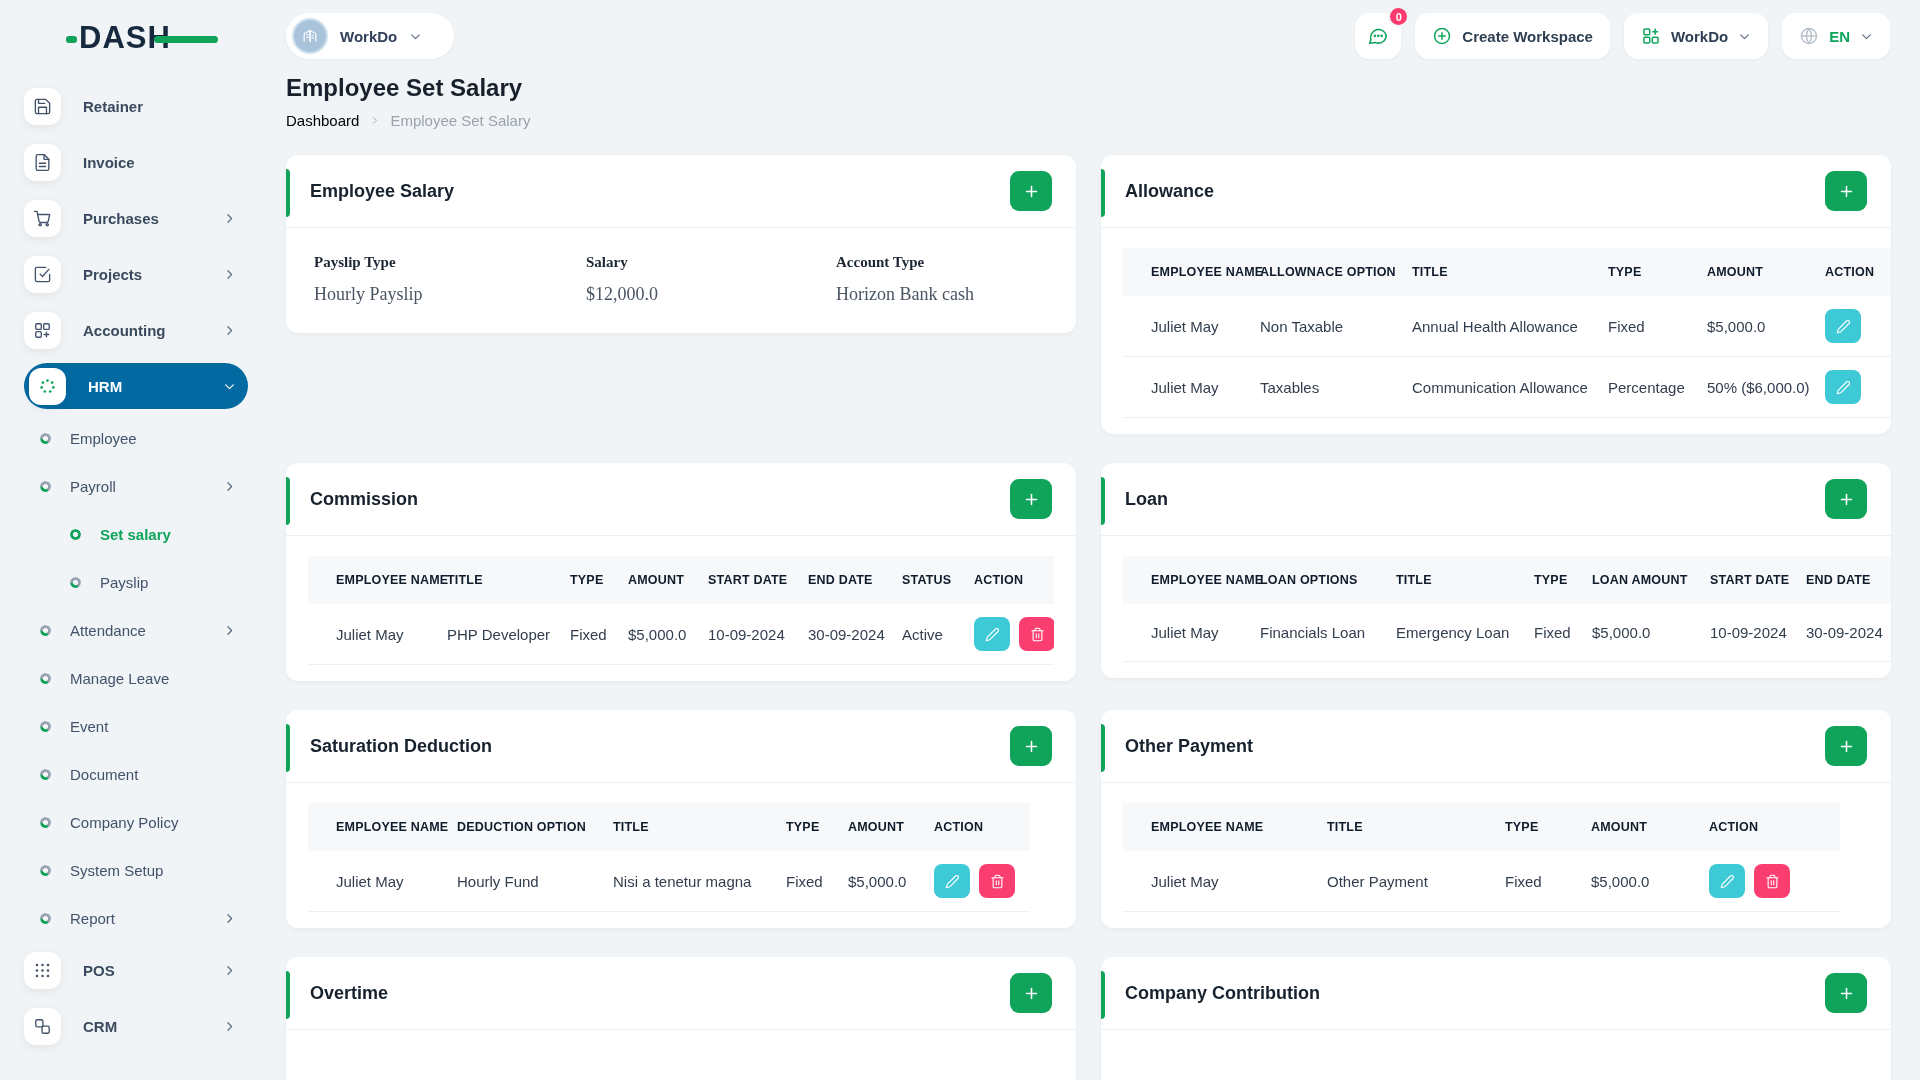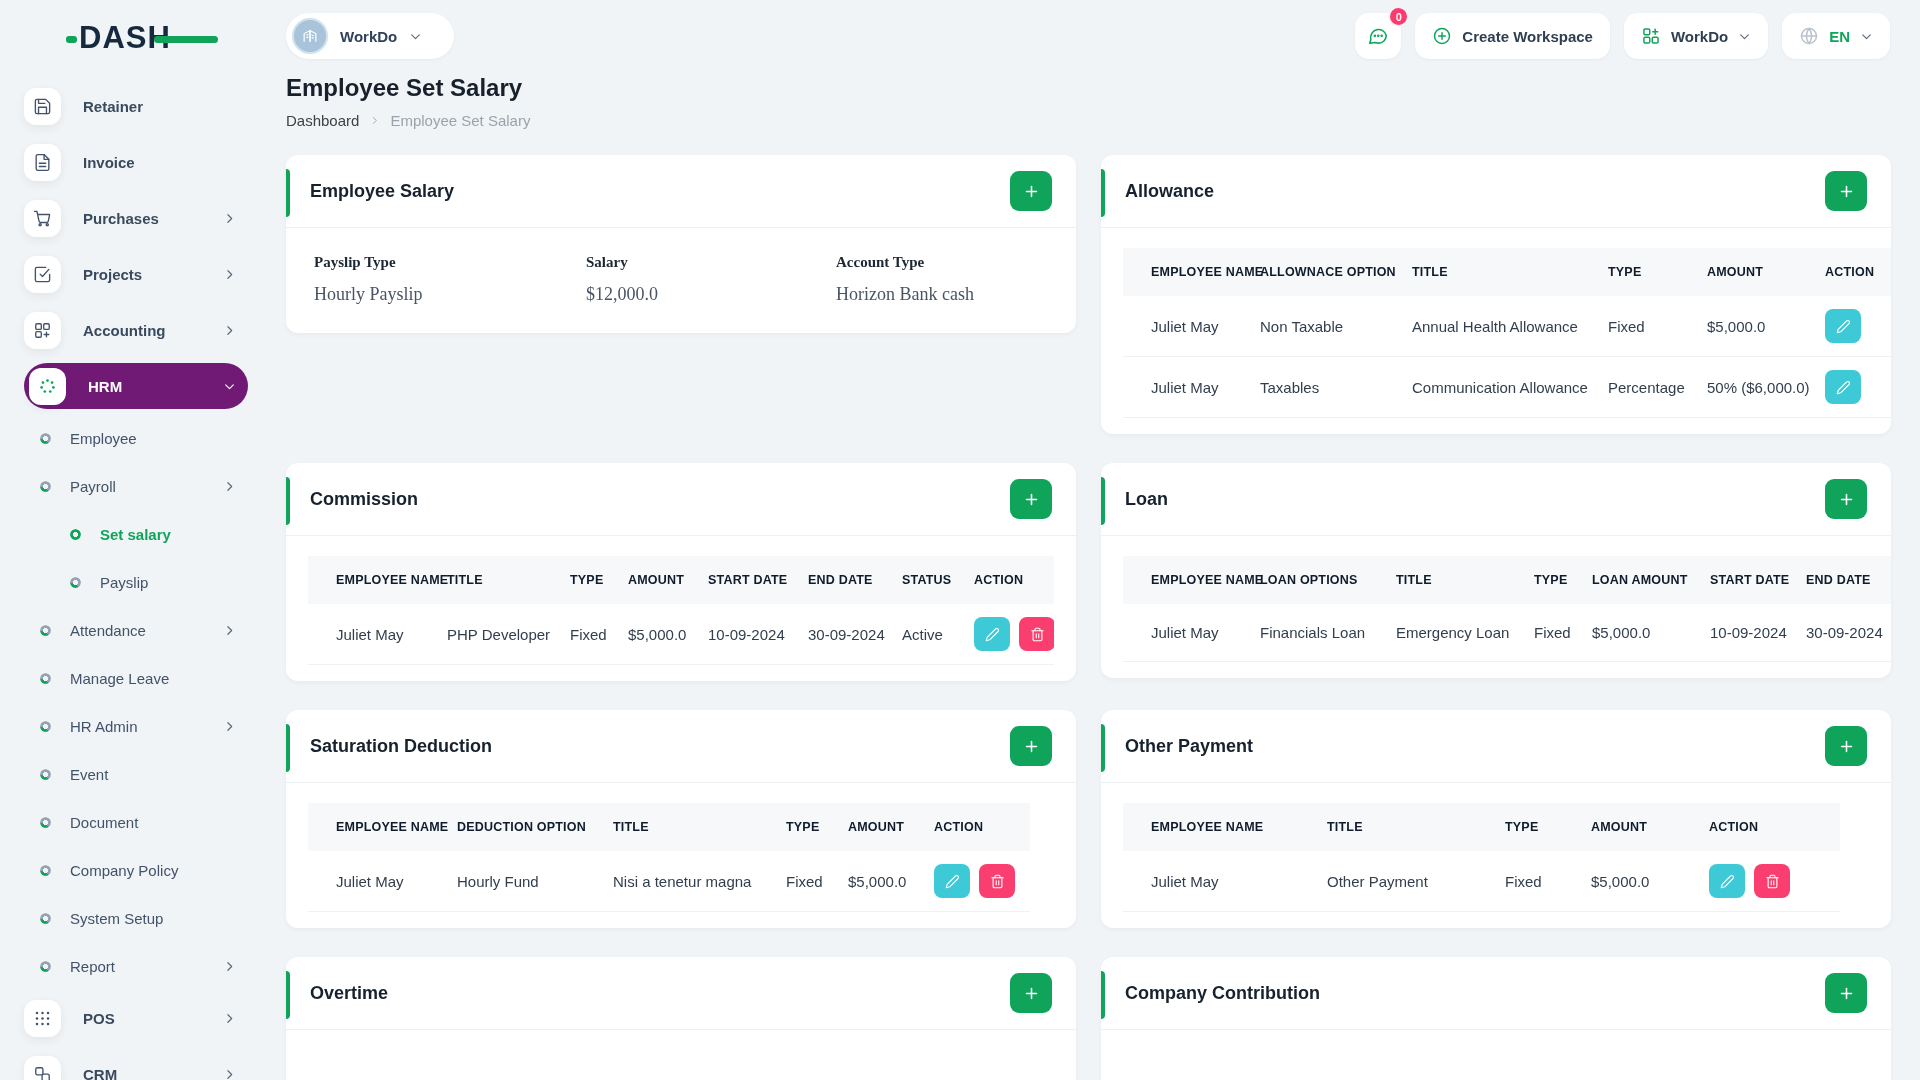--- a/index.html
+++ b/index.html
@@ -17,21 +17,21 @@
   .menu { padding:0 0 0 24px; }
   .mi { display:flex; align-items:center; height:56px; width:224px; position:relative; cursor:pointer; }
   .ibox { width:37px; height:37px; border-radius:12px; background:#fff; flex:0 0 auto;
           display:flex; align-items:center; justify-content:center; box-shadow:0 3px 8px rgba(25,39,62,.07); }
   .ibox svg { width:19px; height:19px; stroke:#42526b; fill:none; stroke-width:1.7; stroke-linecap:round; stroke-linejoin:round; }
   .ibox svg .fil { fill:#42526b; stroke:none; }
   .mi .lbl { margin-left:22px; font-size:15px; font-weight:600; color:#3a4a5e; }
   .chev { margin-left:auto; margin-right:12px; width:13px; height:13px; stroke:#5a6b80; fill:none; stroke-width:2.2; stroke-linecap:round; stroke-linejoin:round; flex:0 0 auto; }
   .chev.down { transform:rotate(90deg); }
 
-  .mi.active { background:#701a75; border-radius:26px; height:46px; margin:5px 0; padding-left:5px; }
+  .mi.active { background:#0369a1; border-radius:26px; height:46px; margin:5px 0; padding-left:5px; }
   .mi.active .lbl { color:#fff; }
   .mi.active .chev { stroke:#fff; }
   .mi.active .ibox svg { stroke:#10a45b; }
   .mi.active .ibox svg .fil { fill:#10a45b; }
 
   .smi { display:flex; align-items:center; height:48px; width:224px; padding-left:16px; cursor:pointer; }
   .smi.lvl2 { padding-left:46px; }
   .bullet { width:11px; height:11px; border-radius:50%; flex:0 0 auto;
     background:conic-gradient(from 150deg,#10a45b 0 110deg,#97a3b2 110deg 360deg);
     -webkit-mask:radial-gradient(circle,transparent 0 2.6px,#000 2.7px);
@@ -60,21 +60,21 @@
               padding:0 17px; font-size:15px; font-weight:600; color:#2f3f52; box-shadow:0 1px 3px rgba(20,30,50,.05); cursor:pointer;
               font-family:inherit; }
   .pill-btn svg.g { width:20px; height:20px; stroke:#10a45b; fill:none; stroke-width:1.8; stroke-linecap:round; stroke-linejoin:round; }
   .pill-btn svg.gray { stroke:#b9c2cc; }
   .pill-btn .green { color:#10a45b; }
   .pill-btn .chev { margin:0; }
 
   .page-head { padding:14px 30px 0 28px; }
   .page-head h1 { font-size:24px; font-weight:700; color:#17202b; }
   .breadcrumb { display:flex; align-items:center; gap:10px; margin-top:10px; font-size:15px; }
-  .bc-link { color:#404040; cursor:pointer; }
+  .bc-link { color:#000000; cursor:pointer; }
   .bc-chev { width:11px; height:11px; stroke:#9aa3ad; fill:none; stroke-width:2; }
   .bc-cur { color:#9aa3ad; }
 
   
   .grid { display:grid; grid-template-columns:790px 790px; column-gap:25px; row-gap:29px;
           align-items:start; padding:26px 0 0 28px; }
   .card { background:#fff; border-radius:12px; box-shadow:0 2px 5px rgba(20,30,50,.04); position:relative; overflow:hidden; }
   .card-head { display:flex; align-items:center; justify-content:space-between; padding:16px 24px; border-bottom:1px solid #edf0f3; position:relative; }
   .card-head::before { content:''; position:absolute; left:0; top:14px; width:4px; height:48px; background:#10a45b; border-radius:0 4px 4px 0; }
   .card-title { font-size:18px; font-weight:700; color:#17222e; }
@@ -219,27 +219,20 @@
       <div class="smi">
         <span class="bullet"></span>
         <span class="lbl">Attendance</span>
         <svg class="chev" viewBox="0 0 24 24">
             <polyline points="9 5 16 12 9 19"></polyline>
           </svg>
       </div>
       <div class="smi">
         <span class="bullet"></span>
         <span class="lbl">Manage Leave</span>
-      </div>
-      <div class="smi">
-        <span class="bullet"></span>
-        <span class="lbl">HR Admin</span>
-        <svg class="chev" viewBox="0 0 24 24">
-            <polyline points="9 5 16 12 9 19"></polyline>
-          </svg>
       </div>
       <div class="smi">
         <span class="bullet"></span>
         <span class="lbl">Event</span>
       </div>
       <div class="smi">
         <span class="bullet"></span>
         <span class="lbl">Document</span>
       </div>
       <div class="smi">

